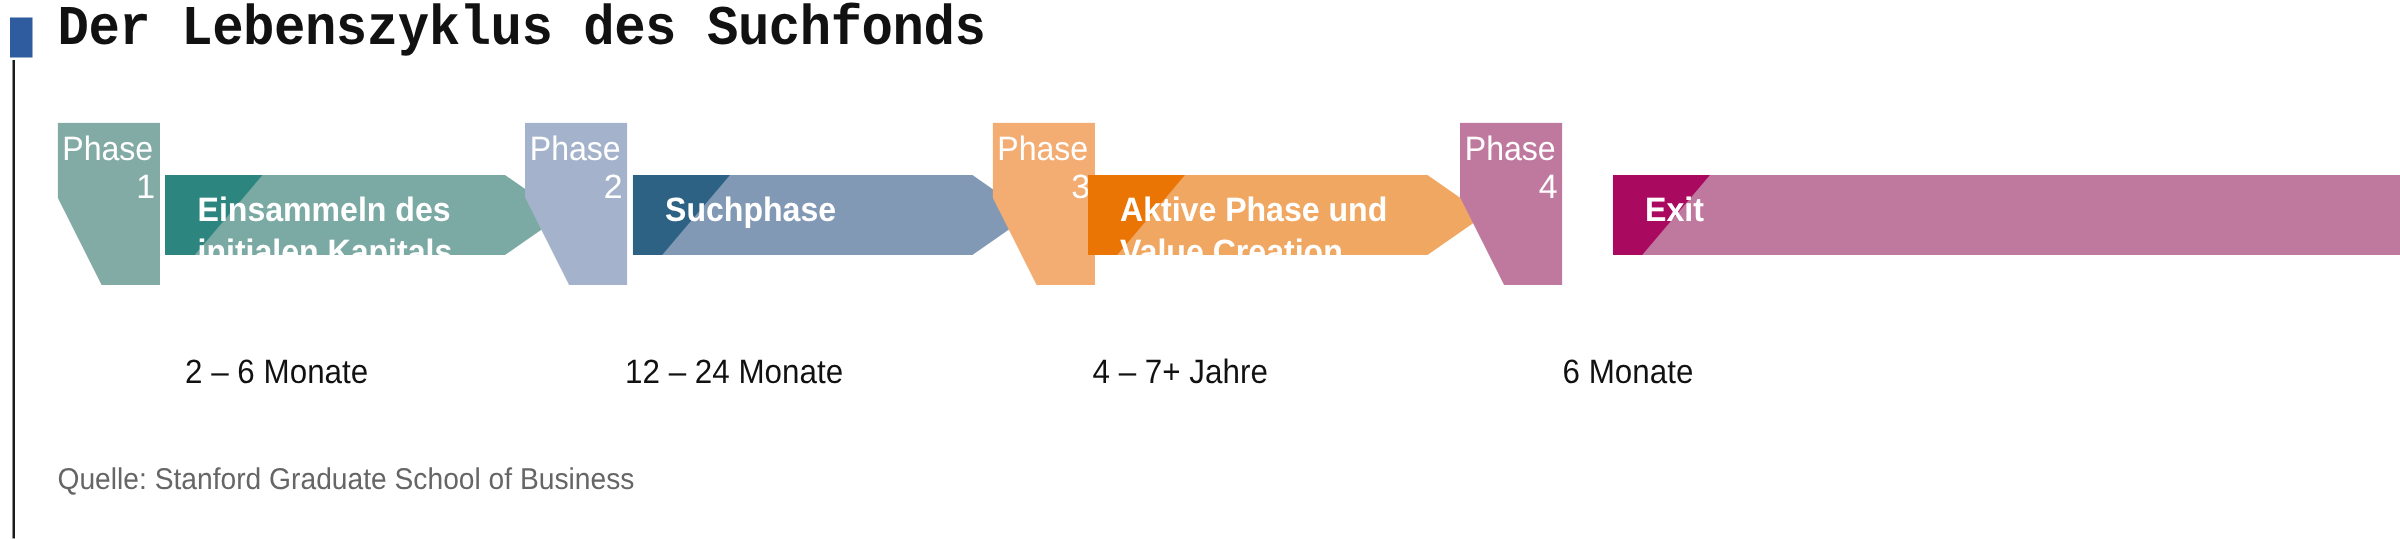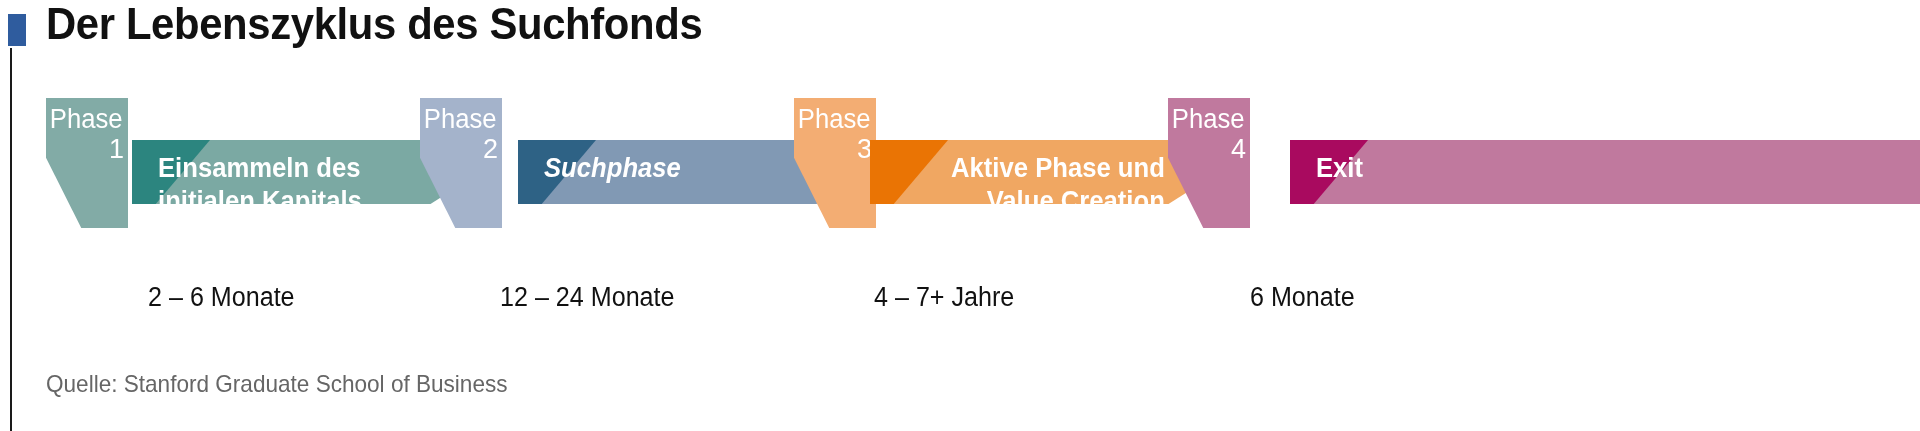--- a/index.html
+++ b/index.html
@@ -20,20 +20,21 @@
     overflow: hidden;
   }
 
   
   .header {
     position: absolute;
     left: 0;
     top: 0;
     width: 1568px;
     height: 70px;
+    font-family: Liberation Mono, monospace;
   }
   .header-marker {
     position: absolute;
     left: 8px;
     top: 14px;
     width: 18px;
     height: 32px;
     background: #2f5c9e;
   }
   .page-title {
@@ -109,21 +110,20 @@
     color: #ffffff;
     font-stretch: condensed;
   }
 
   
   .phase-banner {
     position: absolute;
     top: 140px;
     height: 64px;
     overflow: hidden;
-    padding-left: 31px;
   }
   .banner-body {
     position: absolute;
     inset: 0;
   }
   .banner-shadow {
     position: absolute;
     left: 0;
     top: 0;
     width: 78px;
@@ -192,33 +192,33 @@
           <div class="banner-label">Einsammeln des
 initialen Kapitals</div>
         </div>
         <div class="phase-duration" style="left: 148px;">2 – 6 Monate</div>
       </div>
       <div class="phase-group">
         <div class="phase-tab" style="left: 420px; background: rgb(164, 179, 203);">
           <div class="phase-tab-word">Phase</div>
           <div class="phase-tab-num">2</div>
         </div>
-        <div class="phase-banner" style="left: 518px; width: 318px; clip-path: polygon(0% 0%, 85.53% 0%, 100% 50%, 85.53% 100%, 0% 100%); font-style: italic;">
+        <div class="phase-banner" style="left: 506px; width: 318px; clip-path: polygon(0% 0%, 85.53% 0%, 100% 50%, 85.53% 100%, 0% 100%);">
           <div class="banner-body" style="background: rgb(129, 153, 180);"></div>
           <div class="banner-shadow" style="background: rgb(46, 98, 133);"></div>
           <div class="banner-label">Suchphase</div>
         </div>
         <div class="phase-duration" style="left: 500px;">12 – 24 Monate</div>
       </div>
       <div class="phase-group">
         <div class="phase-tab" style="left: 794px; background: rgb(243, 173, 115);">
           <div class="phase-tab-word">Phase</div>
           <div class="phase-tab-num">3</div>
         </div>
-        <div class="phase-banner" style="left: 870px; width: 318px; clip-path: polygon(0% 0%, 85.53% 0%, 100% 50%, 85.53% 100%, 0% 100%); text-align: right;">
+        <div class="phase-banner" style="left: 870px; width: 318px; clip-path: polygon(0% 0%, 85.53% 0%, 100% 50%, 85.53% 100%, 0% 100%);">
           <div class="banner-body" style="background: rgb(240, 167, 98);"></div>
           <div class="banner-shadow" style="background: rgb(234, 116, 4);"></div>
           <div class="banner-label">Aktive Phase und
 Value Creation</div>
         </div>
         <div class="phase-duration" style="left: 874px;">4 – 7+ Jahre</div>
       </div>
       <div class="phase-group">
         <div class="phase-tab" style="left: 1168px; background: rgb(192, 121, 158);">
           <div class="phase-tab-word">Phase</div>

